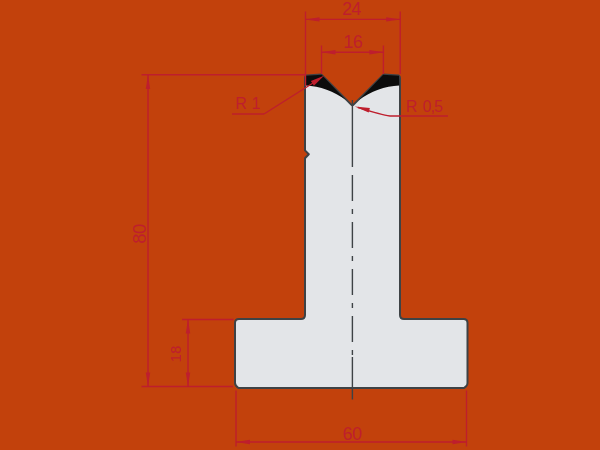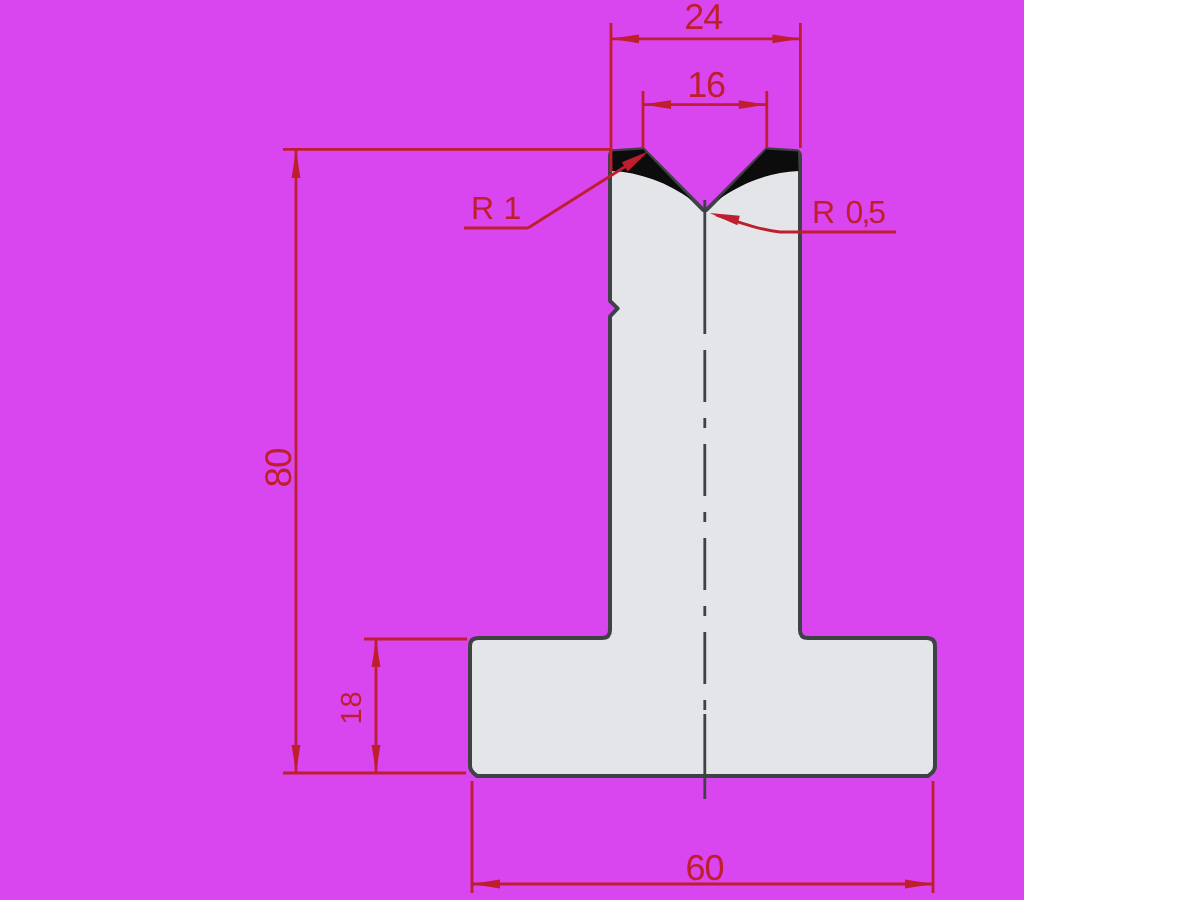--- a/index.html
+++ b/index.html
@@ -1,16 +1,16 @@
 <!DOCTYPE html>
 <html><head>
 <meta charset="utf-8">
 <style>
   html,body{margin:0;padding:0;background:#ffffff;}
-  #wrap{width:512px;height:450px;position:relative;overflow:hidden;background:#d946ef;}
+  #wrap{width:600px;height:450px;position:relative;overflow:hidden;background:#c2410c;}
   svg{display:block;}
   text{font-family:"Liberation Sans", sans-serif; fill:#be1e2d;}
 </style>
 </head>
 <body>
 <div id="wrap">
 <svg width="600" height="450" viewBox="0 0 600 450">
 
   <path d="M 306.2,75.6
            L 321.5,74.6

